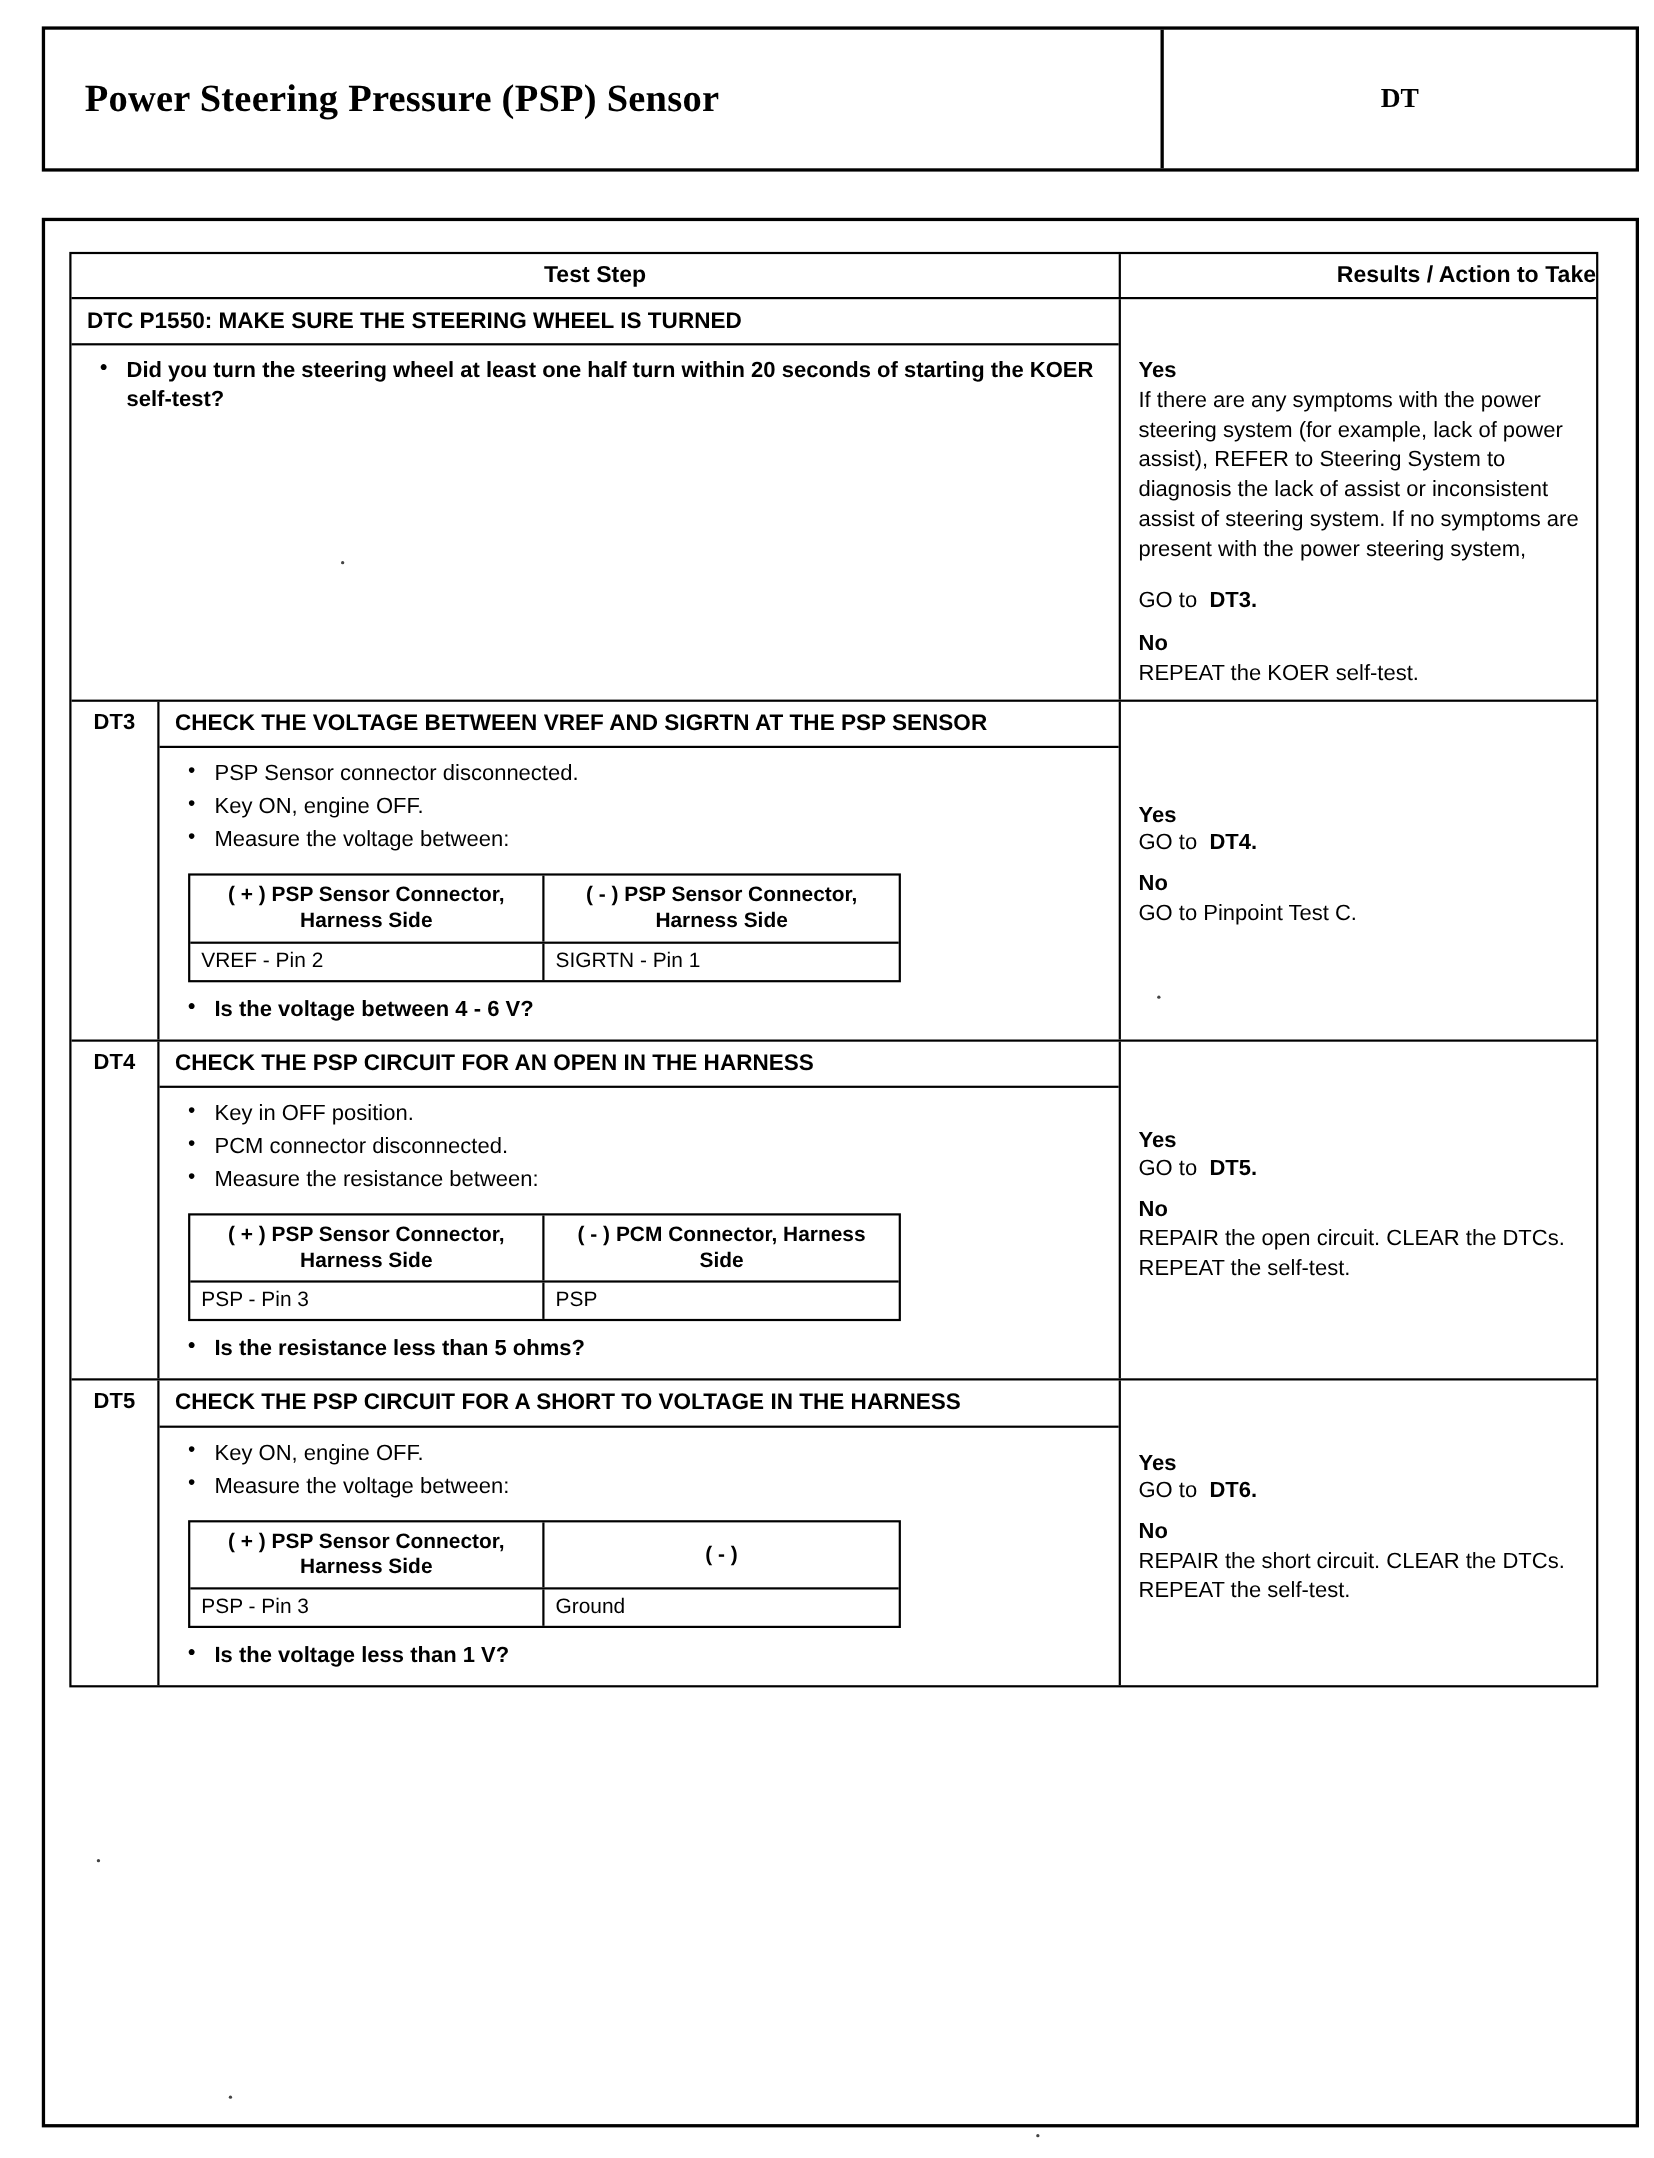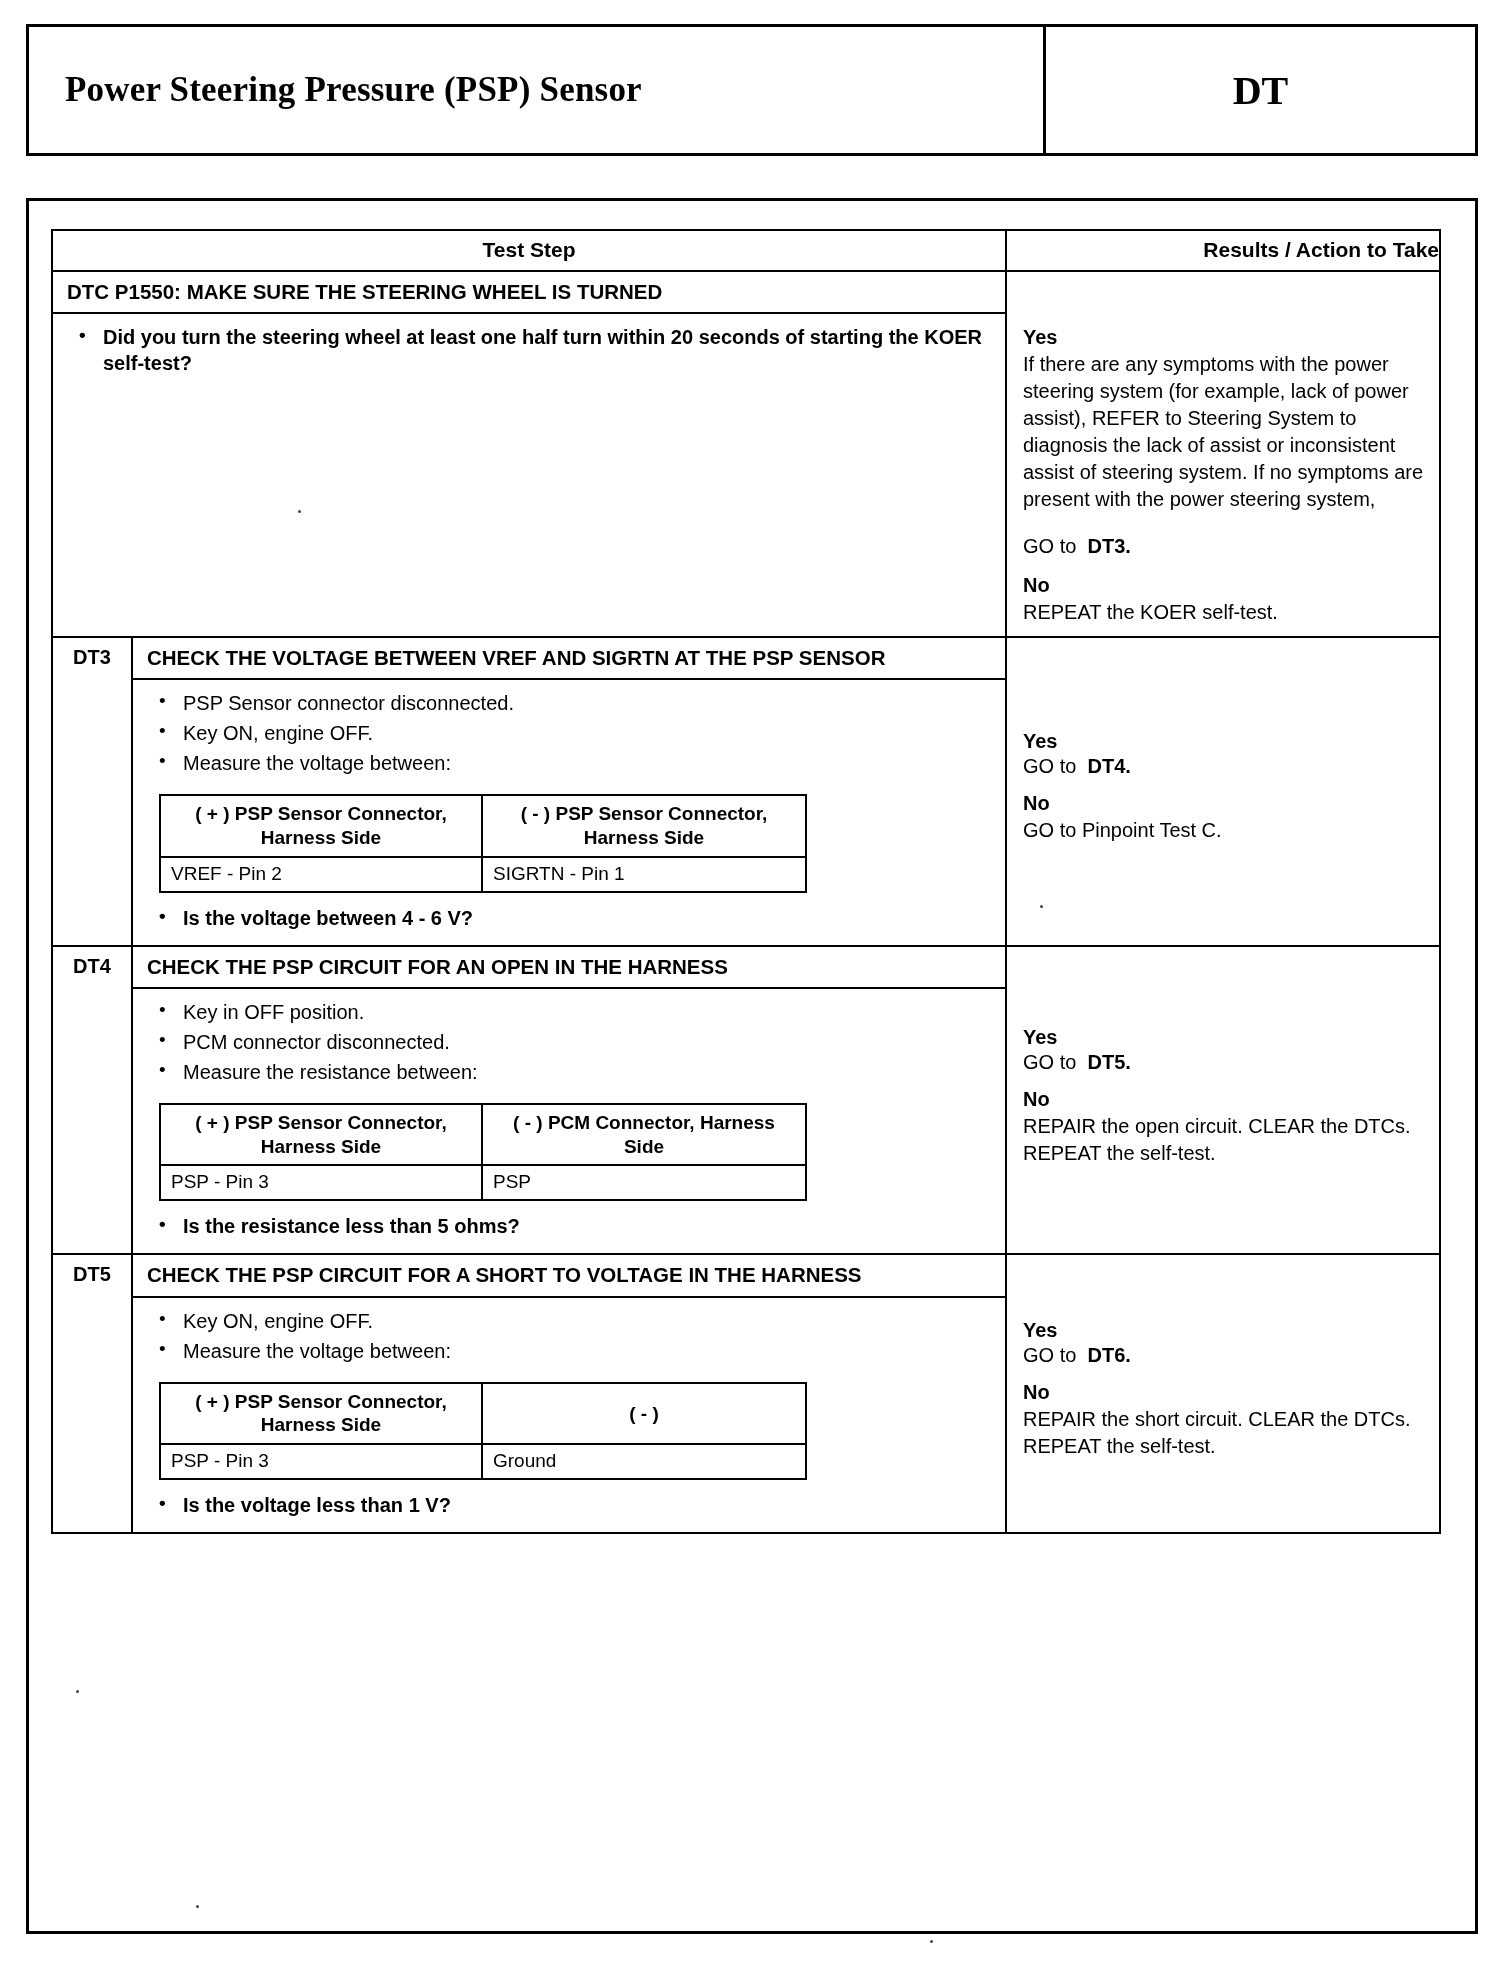--- a/index.html
+++ b/index.html
@@ -12,21 +12,21 @@
     height: 1962px;
     font-family: "Liberation Sans", sans-serif;
     color: #000000;
     position: relative;
     overflow: hidden;
   }
 
   
   .page {
     position: absolute;
-    left: 0; top: 0;
+    left: 12px; top: 0;
     width: 1448px;
     height: 1962px;
   }
   .header {
     position: absolute;
     left: 26px;
     top: 24px;
     width: 1452px;
     height: 132px;
     border: 3px solid #000;
@@ -44,21 +44,21 @@
     letter-spacing: 0.2px;
   }
   .header-code {
     width: 432px;
     border-left: 3px solid #000;
     display: flex;
     align-items: center;
     justify-content: center;
     font-family: "Liberation Serif", serif;
     font-weight: bold;
-    font-size: 40px;
+    font-size: 25px;
     padding-bottom: 0;
     box-sizing: border-box;
   }
 
   
   .outer-frame {
     position: absolute;
     left: 26px;
     top: 198px;
     width: 1452px;

